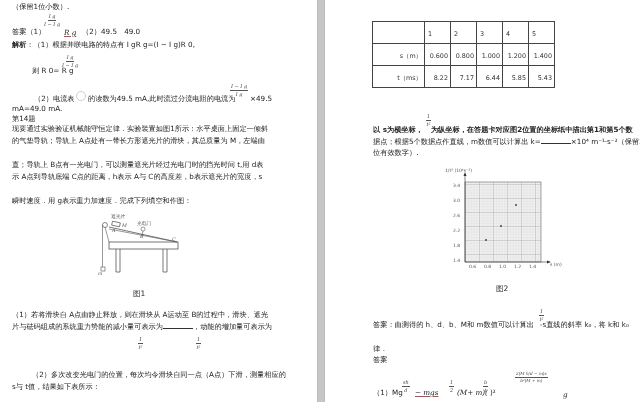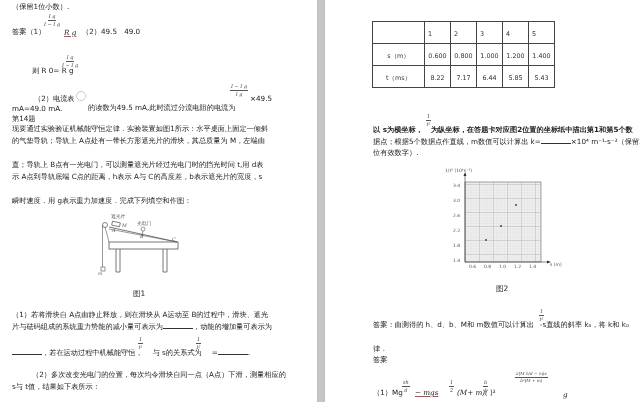--- a/index.html
+++ b/index.html
@@ -11,50 +11,53 @@
   .divider { position: absolute; left: 317px; top: 0; width: 8px; height: 402px; background: #c6c6c6; border-left: 1px solid #bdbdbd; border-right: 1px solid #bdbdbd; }
   .t { position: absolute; white-space: nowrap; }
   .it { font-style: italic; font-family: "DejaVu Serif", "Liberation Serif", serif; }
   .b { font-weight: bold; }
   .u { text-decoration: underline; text-decoration-color: #c44; }
   .frac { position: absolute; display: inline-flex; flex-direction: column; align-items: center; font-size: 5px; line-height: 1; font-family: "DejaVu Serif", serif; font-style: italic; color: #444; }
   .frac .num { border-bottom: 0.6px solid #555; padding: 0 1px 1px; }
   .frac .den { padding-top: 1px; }
   .blank { display: inline-block; width: 30px; border-bottom: 0.7px solid #333; height: 7px; vertical-align: baseline; }
   table.data { position: absolute; left: 47px; top: 21px; border-collapse: collapse; font-size: 6.4px; color: #333; }
-  table.data td { border: 1px solid #444; height: 22px; text-align: center; vertical-align: bottom; padding: 0 2px 3px; }
+  table.data td { border: 1px solid #444; height: 22px; text-align: right; vertical-align: bottom; padding: 0 2px 3px; }
   table.data td.hdr { text-align: left; vertical-align: bottom; padding-left: 3px; }
   table.data td.c0 { width: 52px; }
   table.data td.cn { width: 26px; }
   .figure-caption { position: absolute; font-size: 7.5px; }
 </style>
 </head>
 <body>
 
 <div class="page page-left">
   <div class="t" style="left:12px;top:2px;">（保留1位小数）.</div>
 
   <div class="t" style="left:12px;top:27px;">答案（1）</div>
   <div class="frac" style="left:44px;top:14px;">
     <span class="num">I g</span>
     <span class="den">I − I g</span>
   </div>
   <div class="t it u" style="left:64px;top:28px;">R g</div>
   <div class="t" style="left:82px;top:27px;">（2）49.5　49.0</div>
 
+  <div class="t" style="left:12px;top:40px;">
+    <span class="b">解析</span><span>：（1）根据并联电路的特点有 I gR g=(I − I g)R 0,</span>
+  </div>
 
   <div class="t" style="left:32px;top:66px;">则 R 0= R g</div>
   <div class="frac" style="left:62px;top:55px;">
     <span class="num">I g</span>
     <span class="den">I − I g</span>
   </div>
 
   <div class="t" style="left:34px;top:94px;">（2）电流表</div>
   <div class="t" style="left:76px;top:91px;width:10px;height:10px;border:1px solid #ccc;border-radius:50%;"></div>
-  <div class="t" style="left:88px;top:94px;margin-top:9px;">的读数为49.5 mA,此时流过分流电阻的电流为</div>
+  <div class="t" style="left:88px;top:94px;">的读数为49.5 mA,此时流过分流电阻的电流为</div>
   <div class="frac" style="left:230px;top:84px;">
     <span class="num">I − I g</span>
     <span class="den">I g</span>
   </div>
   <div class="t" style="left:250px;top:94px;">×49.5</div>
   <div class="t" style="left:12px;top:104px;">mA=49.0 mA.</div>
   <div class="t" style="left:12px;top:114px;">第14题</div>
 
   <div class="t" style="left:12px;top:124px;">现要通过实验验证机械能守恒定律．实验装置如图1所示：水平桌面上固定一倾斜</div>
   <div class="t" style="left:12px;top:136px;">的气垫导轨；导轨上 A点处有一带长方形遮光片的滑块，其总质量为 M，左端由</div>
@@ -85,23 +88,20 @@
   <div class="t it" style="left:122px;top:222px;font-size:4.8px;color:#555;">M</div>
   <div class="t it" style="left:112px;top:227px;font-size:4.8px;color:#555;">A</div>
   <div class="t it" style="left:140px;top:233px;font-size:4.8px;color:#555;">B</div>
   <div class="t it" style="left:172px;top:236px;font-size:4.8px;color:#555;">C</div>
   <div class="t it" style="left:98px;top:271px;font-size:4.5px;color:#555;">m</div>
   <div class="figure-caption" style="left:133px;top:288px;">图1</div>
 
   <div class="t" style="left:12px;top:310px;">（1）若将滑块自 A点由静止释放，则在滑块从 A运动至 B的过程中，滑块、遮光</div>
   <div class="t" style="left:12px;top:322px;">
     <span>片与砝码组成的系统重力势能的减小量可表示为</span><span class="blank"></span><span>，动能的增加量可表示为</span>
-  </div>
-  <div class="t" style="left:12px;top:348px;">
-    <span class="blank"></span><span>，若在运动过程中机械能守恒，</span><span style="display:inline-block;width:10px;"></span><span>与 s的关系式为</span><span style="display:inline-block;width:10px;"></span><span>=</span><span class="blank"></span><span>.</span>
   </div>
   <div class="frac" style="left:138px;top:337px;">
     <span class="num">1</span>
     <span class="den">t²</span>
   </div>
   <div class="frac" style="left:196px;top:337px;">
     <span class="num">1</span>
     <span class="den">t²</span>
   </div>
 

